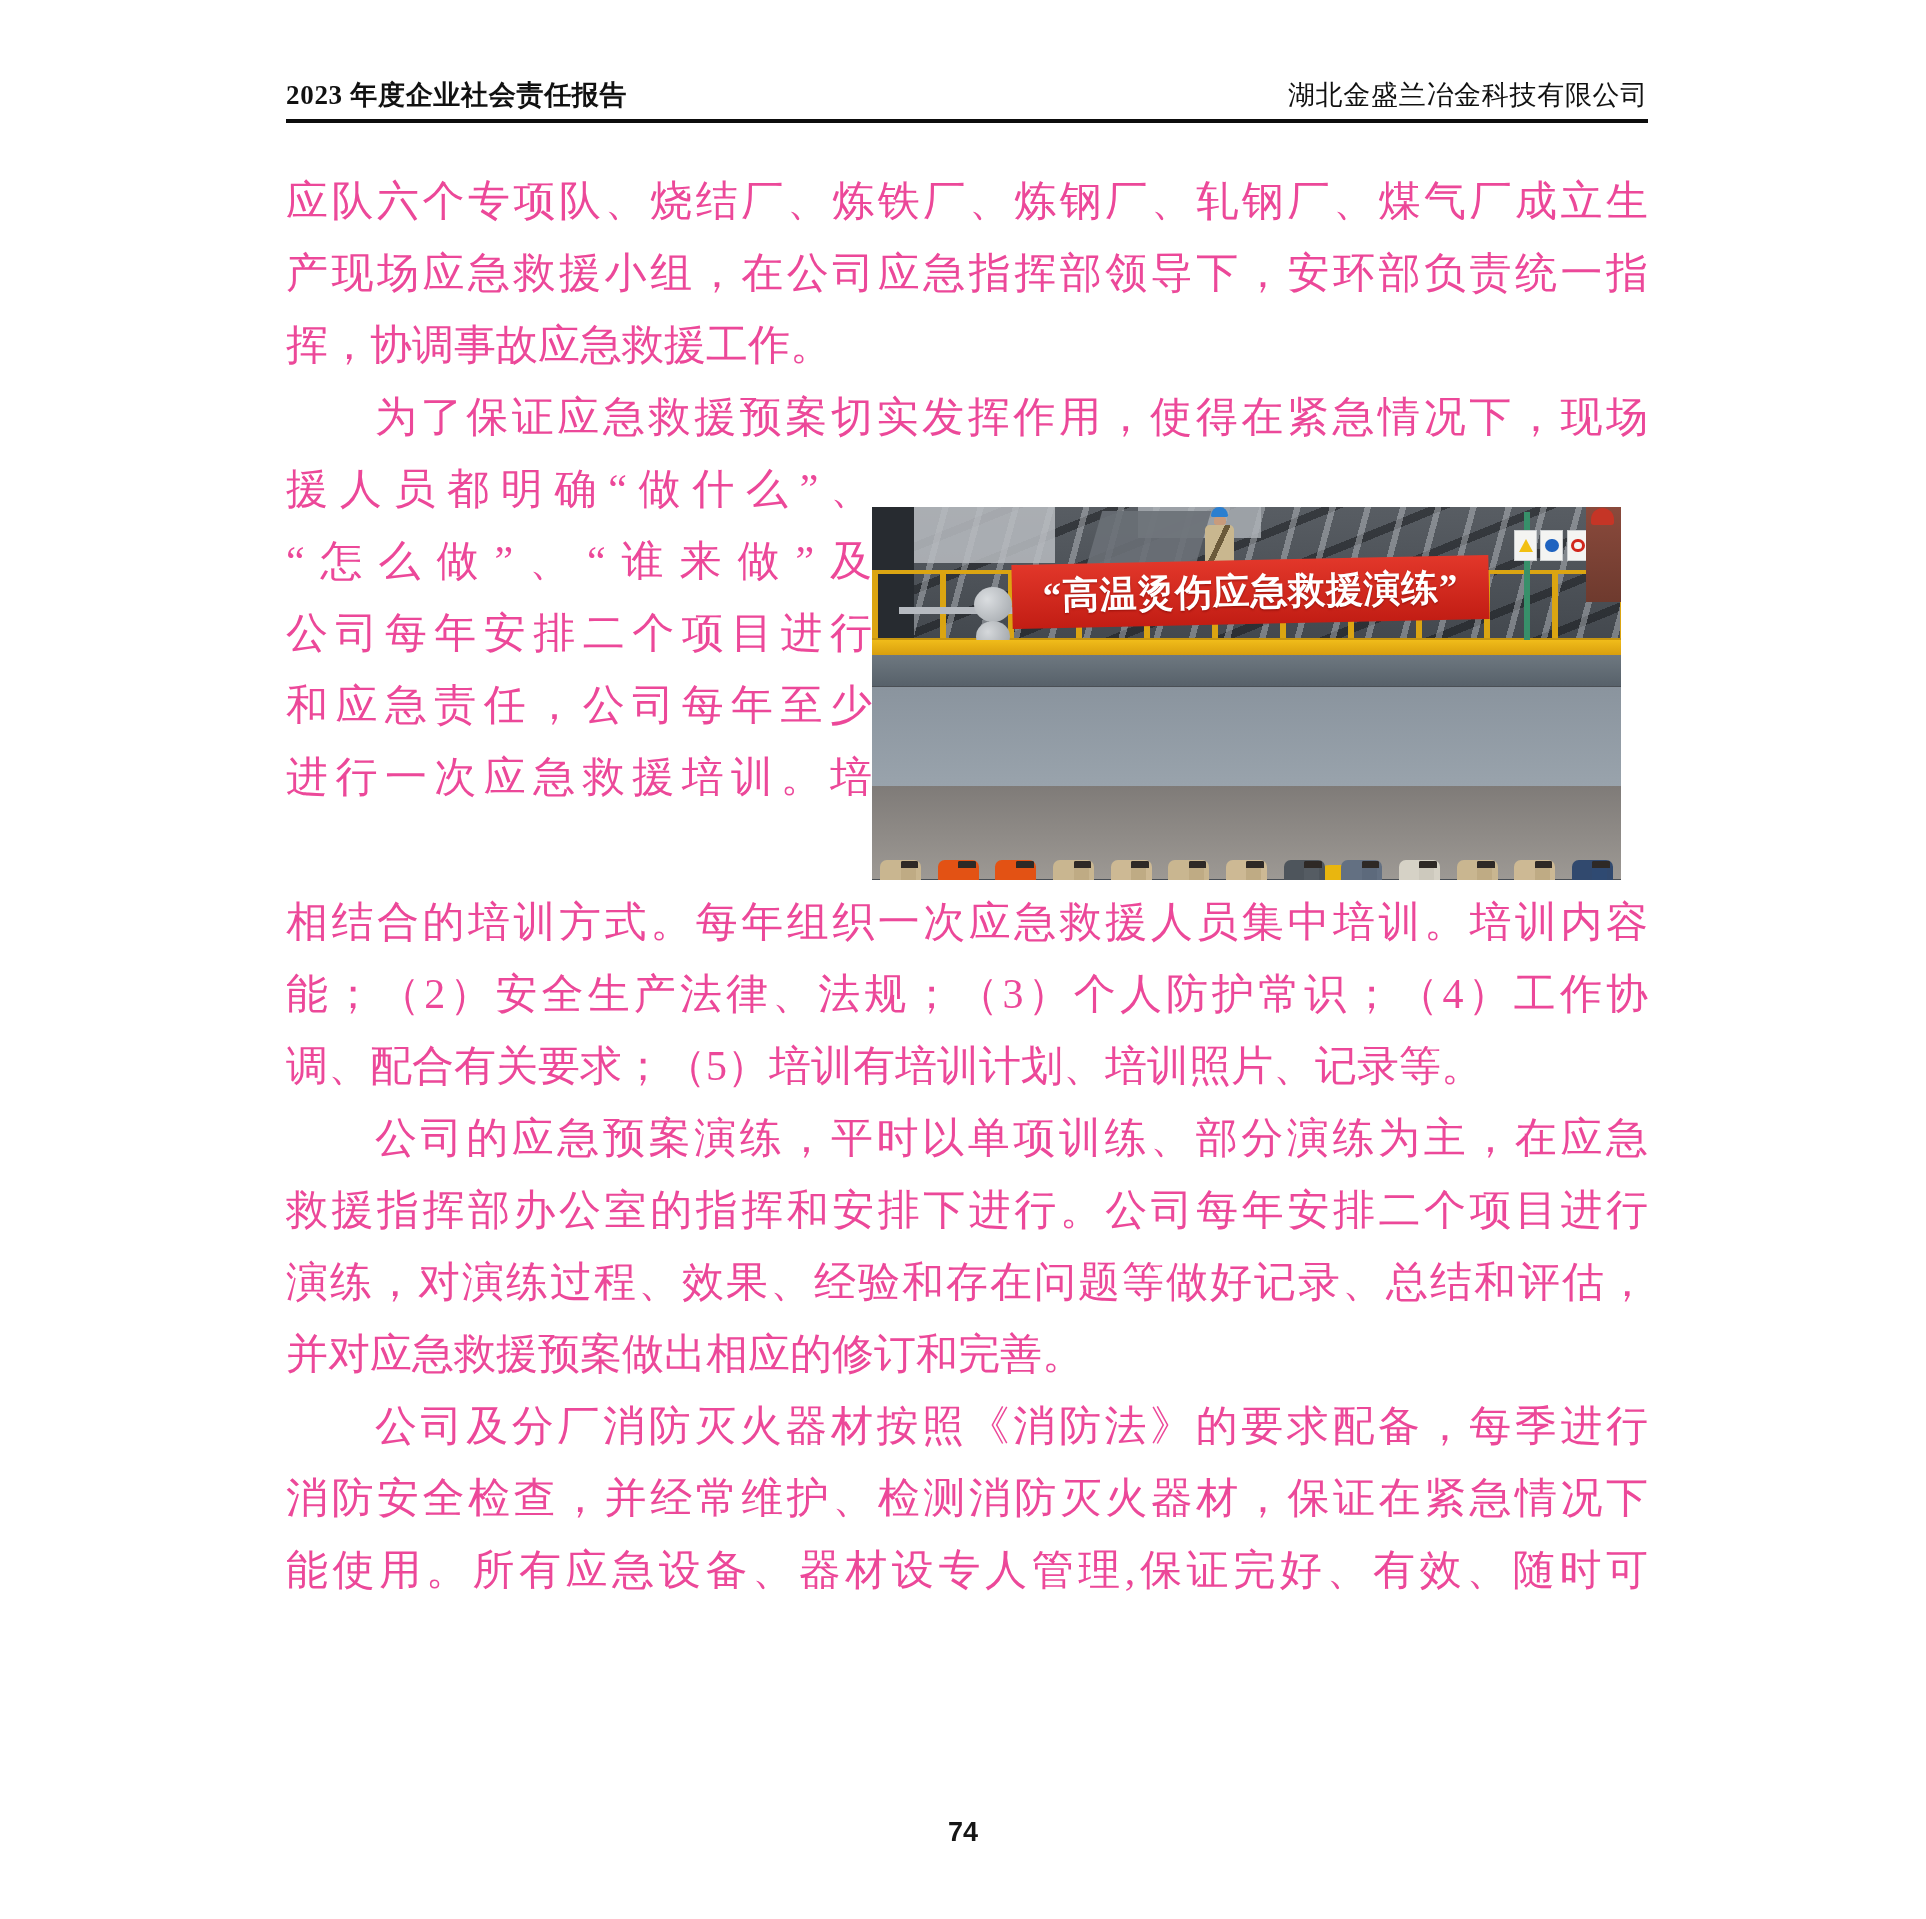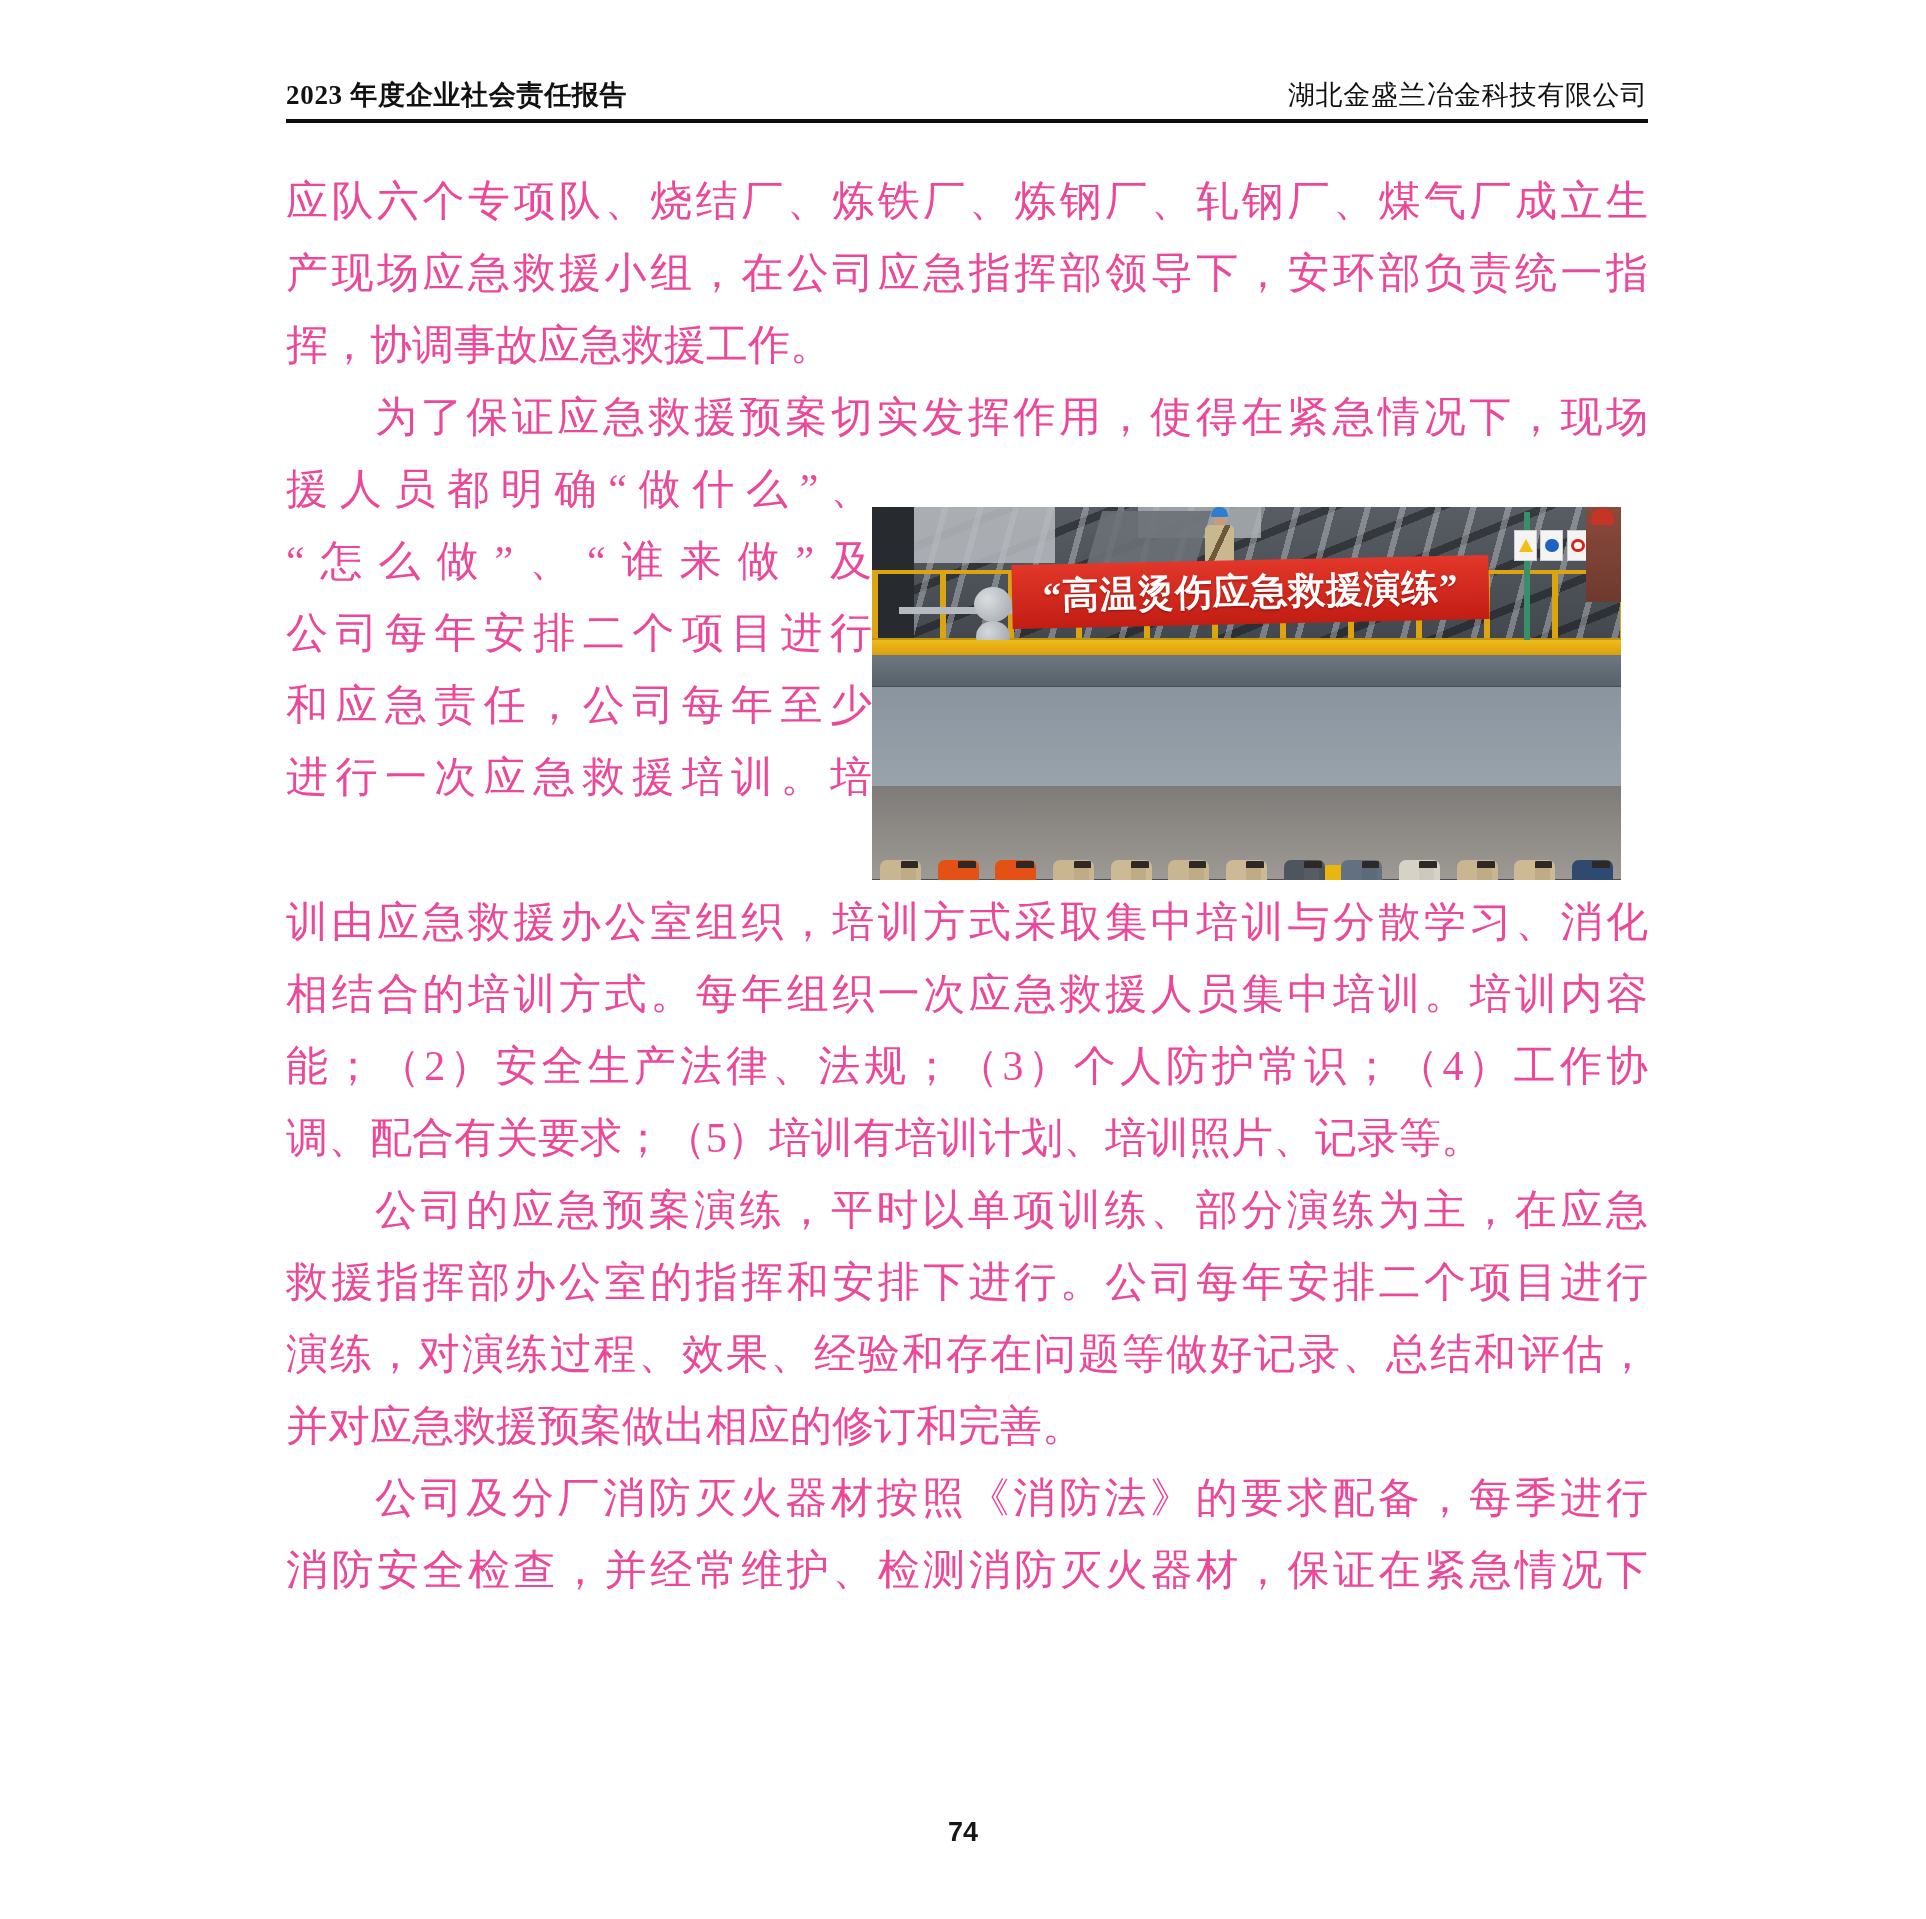--- a/index.html
+++ b/index.html
@@ -386,28 +386,28 @@
                   <div class="w-shoe"></div>
                   <div class="w-shoe"></div>
                 </div>
               </div>
             </div>
         </figure>
       </div>
     </div>
 
     <div id="linesBottom">
-        <div class="line">训由应急救援办公室组织，培训方式采取集中培训与分散学习、消化</div>
         <div class="line">相结合的培训方式。每年组织一次应急救援人员集中培训。培训内容</div>
         <div class="line">能；（2）安全生产法律、法规；（3）个人防护常识；（4）工作协</div>
         <div class="line nojust">调、配合有关要求；（5）培训有培训计划、培训照片、记录等。</div>
         <div class="line indent">公司的应急预案演练，平时以单项训练、部分演练为主，在应急</div>
         <div class="line">救援指挥部办公室的指挥和安排下进行。公司每年安排二个项目进行</div>
         <div class="line">演练，对演练过程、效果、经验和存在问题等做好记录、总结和评估，</div>
         <div class="line nojust">并对应急救援预案做出相应的修订和完善。</div>
         <div class="line indent">公司及分厂消防灭火器材按照《消防法》的要求配备，每季进行</div>
         <div class="line">消防安全检查，并经常维护、检测消防灭火器材，保证在紧急情况下</div>
+        <div class="line">能使用。所有应急设备、器材设专人管理,保证完好、有效、随时可</div>
       </div>
   </main>
 
   <div class="pagenum">74</div>
 </div>
 
 
 </body></html>

